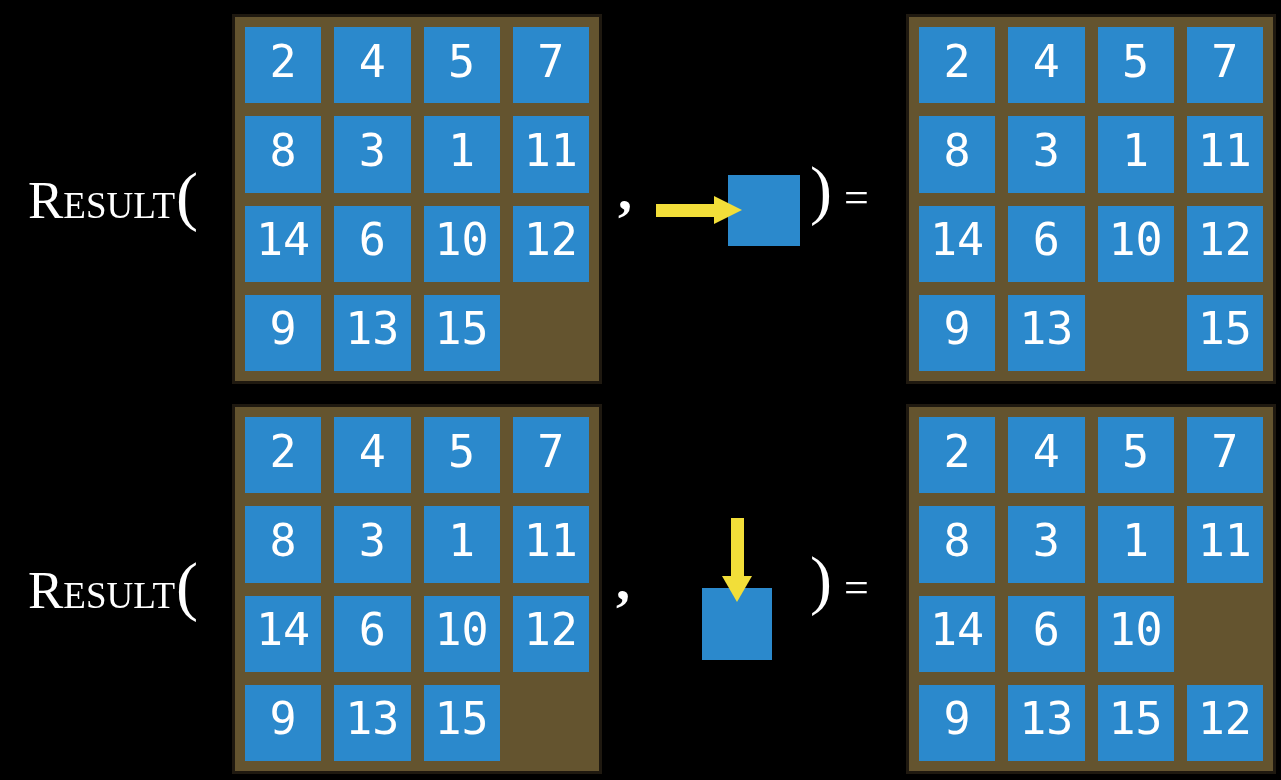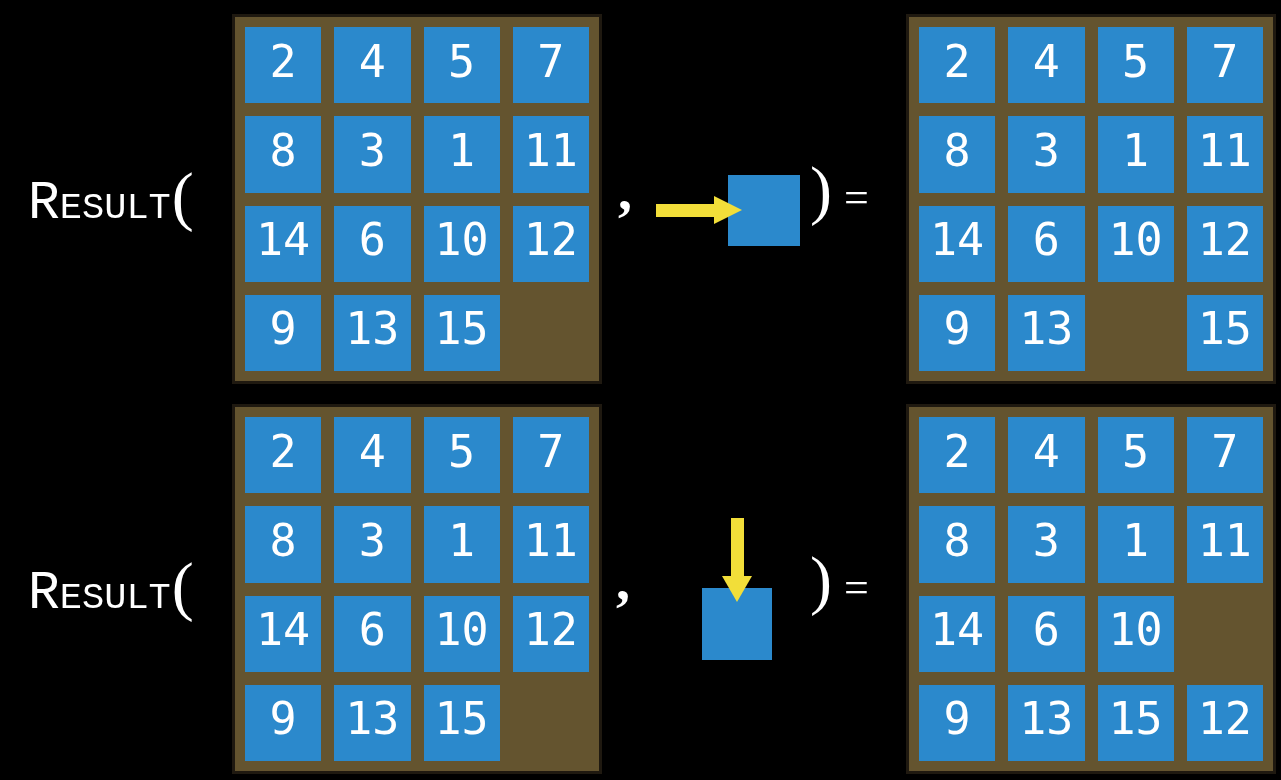--- a/index.html
+++ b/index.html
@@ -26,21 +26,20 @@
     position: absolute;
     left: 28px;
     white-space: nowrap;
     line-height: 1;
     color: var(--fg);
   }
   .call .fn {
     font-variant: small-caps;
     font-size: 53px;
     letter-spacing: 0px;
-    font-family: Liberation Mono, monospace;
   }
   .call .open-paren {
     font-size: 66px;
     font-weight: 400;
     margin-left: 1px;
   }
   .call-1 { top: 163px; }
   .call-2 { top: 553px; }
 
   

